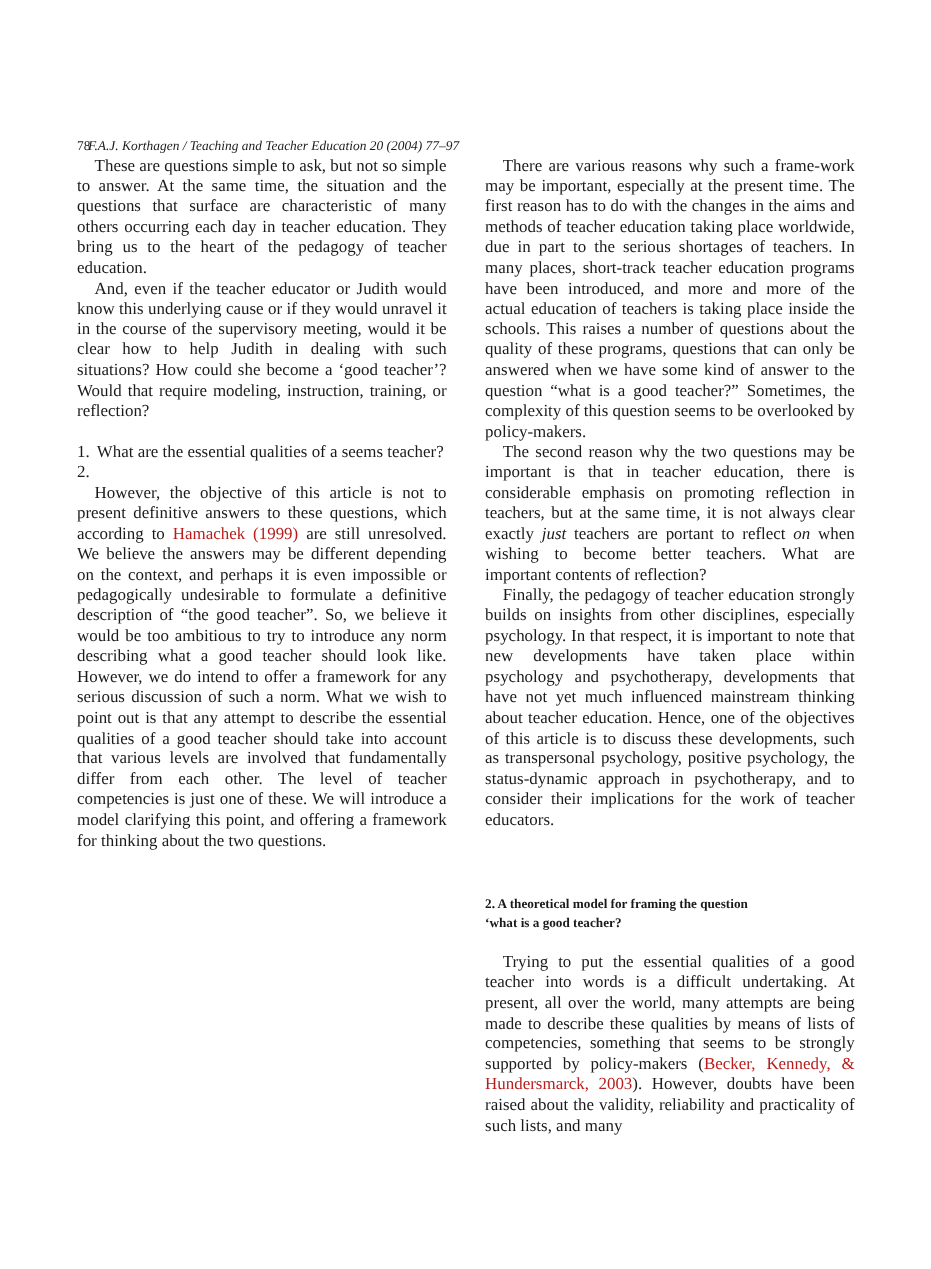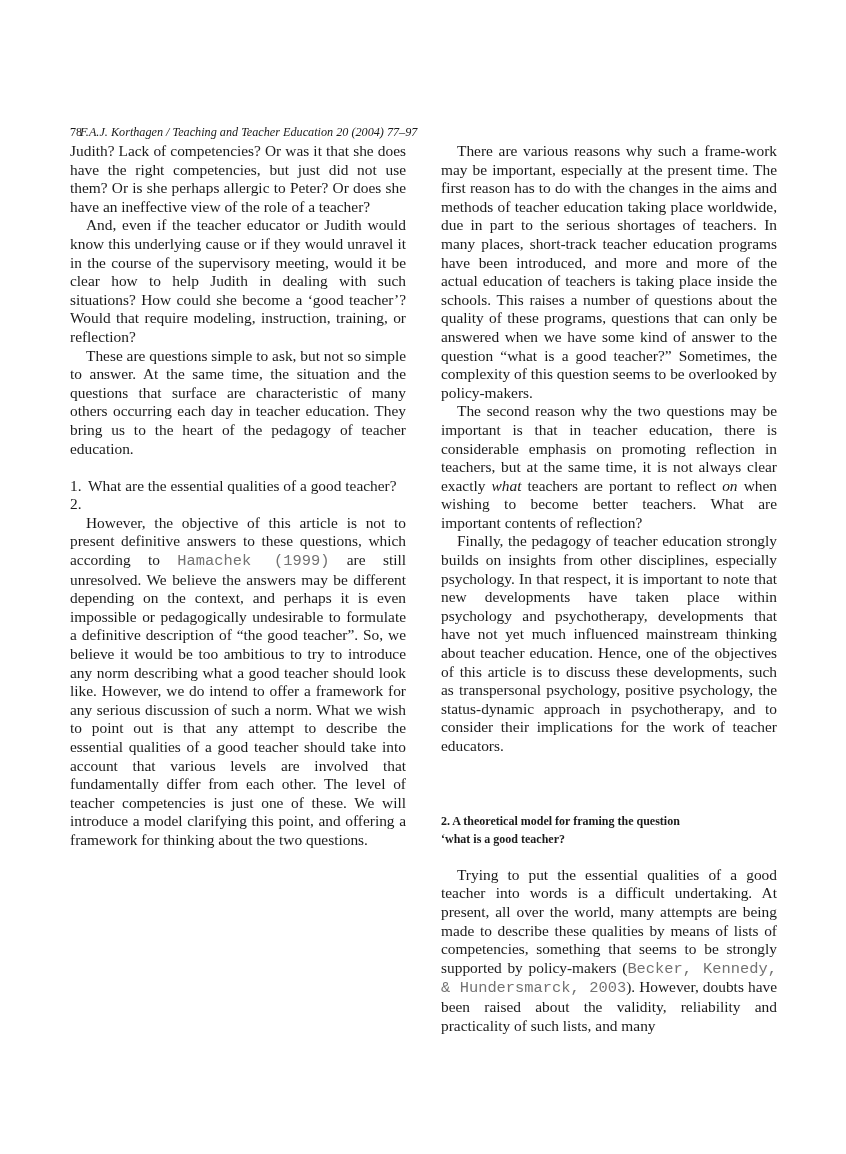--- a/index.html
+++ b/index.html
@@ -68,23 +68,22 @@
       position: relative;
       padding-left: 18px;
       text-align: justify;
     }
     .numlist .num {
       position: absolute;
       left: 0;
       top: 0;
     }
     a.cite {
-      color: #737373;
+      color: #b91c1c;
       text-decoration: none;
-      font-family: Liberation Mono, monospace;
     }
     em { font-style: italic; }
     .section-heading {
       margin: 0;
       font-weight: bold;
       font-size: 12px;
       line-height: 18.6px;
       text-align: left;
     }
     .sec-gap-top { height: 56px; }
@@ -94,40 +93,39 @@
 <body>
 
 <div class="page">
 
   <div class="running-head">
     <span class="page-number">78</span>
     <span class="journal-line">F.A.J. Korthagen / Teaching and Teacher Education 20 (2004) 77–97</span>
   </div>
 
   <div class="col col-left">
-    <p class="noindent">Judith? Lack of competencies? Or was it that she does have the right competencies, but just did not use them? Or is she perhaps allergic to Peter? Or does she have an ineffective view of the role of a teacher?</p>
+    <p>These are questions simple to ask, but not so simple to answer. At the same time, the situation and the questions that surface are characteristic of many others occurring each day in teacher education. They bring us to the heart of the pedagogy of teacher education.</p>
     <p>And, even if the teacher educator or Judith would know this underlying cause or if they would unravel it in the course of the supervisory meeting, would it be clear how to help Judith in dealing with such situations? How could she become a ‘good teacher’? Would that require modeling, instruction, training, or reflection?</p>
-    <p>These are questions simple to ask, but not so simple to answer. At the same time, the situation and the questions that surface are characteristic of many others occurring each day in teacher education. They bring us to the heart of the pedagogy of teacher education.</p>
     <div class="blank"></div>
     <ol class="numlist">
       <li>
         <span class="num">1.</span>
-        <span>What are the essential qualities of a good teacher?</span>
+        <span>What are the essential qualities of a seems teacher?</span>
       </li>
       <li>
         <span class="num">2.</span>
       </li>
     </ol>
     <div class="blank"></div>
     <p><span>However, the objective of this article is not to present definitive answers to these questions, which according to </span><a class="cite">Hamachek (1999)</a><span> are still unresolved. We believe the answers may be different depending on the context, and perhaps it is even impossible or pedagogically undesirable to formulate a definitive description of “the good teacher”. So, we believe it would be too ambitious to try to introduce any norm describing what a good teacher should look like. However, we do intend to offer a framework for any serious discussion of such a norm. What we wish to point out is that any attempt to describe the essential qualities of a good teacher should take into account that various levels are involved that fundamentally differ from each other. The level of teacher competencies is just one of these. We will introduce a model clarifying this point, and offering a framework for thinking about the two questions.</span></p>
   </div>
 
   <div class="col col-right">
     <p>There are various reasons why such a frame-­work may be important, especially at the present time. The first reason has to do with the changes in the aims and methods of teacher education taking place worldwide, due in part to the serious shortages of teachers. In many places, short-track teacher education programs have been introduced, and more and more of the actual education of teachers is taking place inside the schools. This raises a number of questions about the quality of these programs, questions that can only be answered when we have some kind of answer to the question “what is a good teacher?” Sometimes, the complexity of this question seems to be overlooked by policy-makers.</p>
-    <p><span>The second reason why the two questions may be important is that in teacher education, there is considerable emphasis on promoting reflection in teachers, but at the same time, it is not always clear exactly </span><em>what</em><span> teachers are portant to reflect </span><em>on</em><span> when wishing to become better teachers. What are important contents of reflection?</span></p>
+    <p><span>The second reason why the two questions may be important is that in teacher education, there is considerable emphasis on promoting reflection in teachers, but at the same time, it is not always clear exactly </span><em>just</em><span> teachers are portant to reflect </span><em>on</em><span> when wishing to become better teachers. What are important contents of reflection?</span></p>
     <p>Finally, the pedagogy of teacher education strongly builds on insights from other disciplines, especially psychology. In that respect, it is im­portant to note that new developments have taken place within psychology and psychotherapy, devel­opments that have not yet much influenced main­stream thinking about teacher education. Hence, one of the objectives of this article is to discuss these developments, such as transpersonal psychol­ogy, positive psychology, the status-dynamic ap­proach in psychotherapy, and to consider their implications for the work of teacher educators.</p>
     <div class="sec-gap-top"></div>
     <h2 class="section-heading">
       <span>2. A theoretical model for framing the question</span><br>
       <span>‘what is a good teacher?</span>
     </h2>
     <div class="sec-gap-bottom"></div>
     <p><span>Trying to put the essential qualities of a good teacher into words is a difficult undertaking. At present, all over the world, many attempts are being made to describe these qualities by means of lists of competencies, something that seems to be strongly supported by policy-makers (</span><a class="cite">Becker, Kennedy, &amp; Hundersmarck, 2003</a><span>). However, doubts have been raised about the validity, reliability and practicality of such lists, and many</span></p>
   </div>
 

